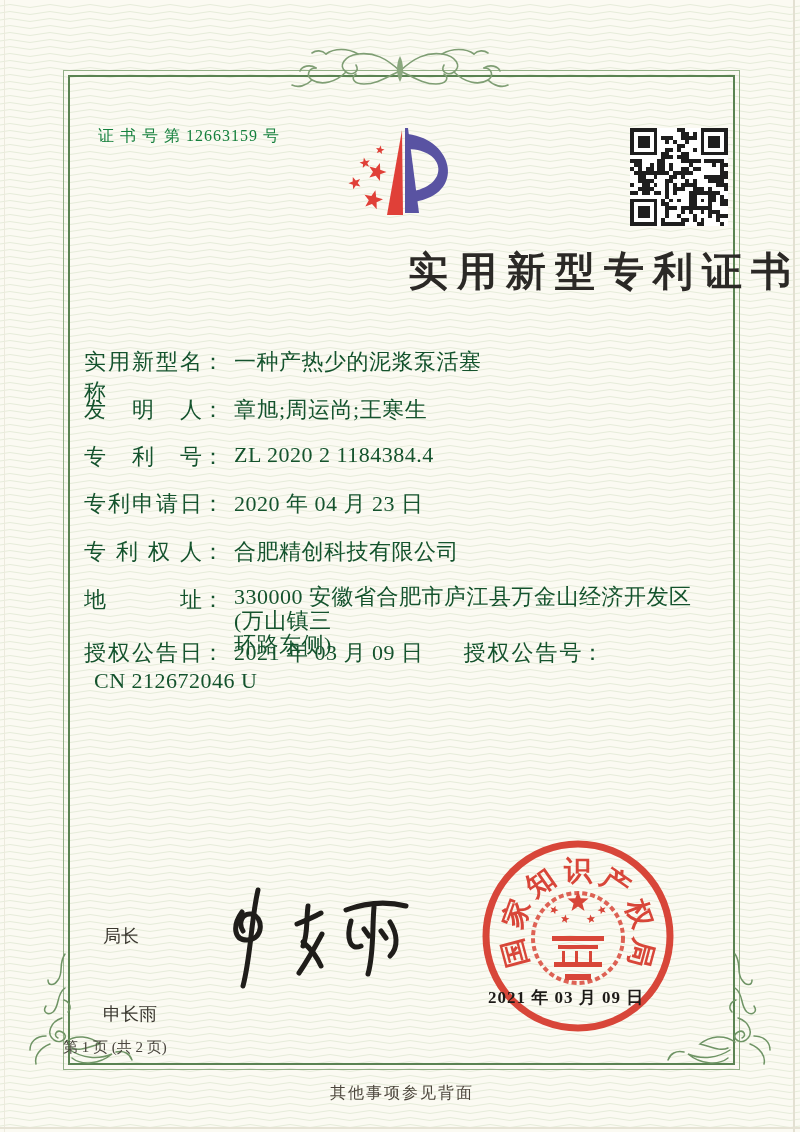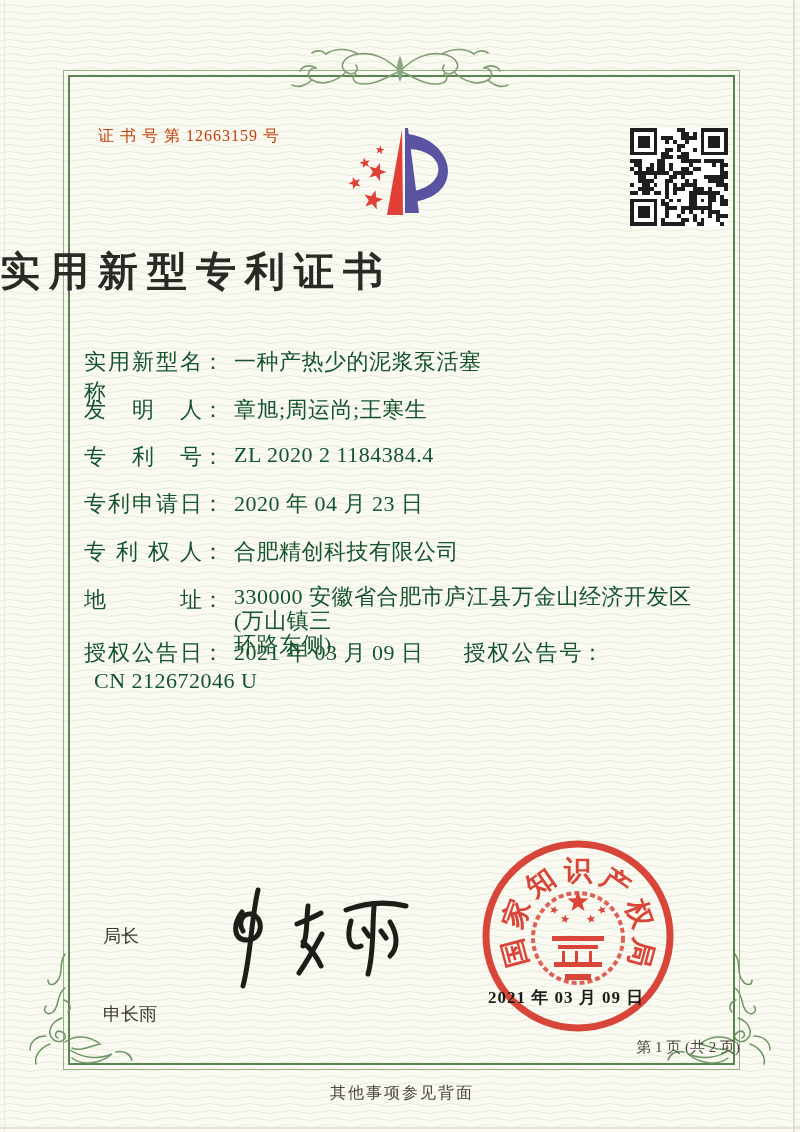--- a/index.html
+++ b/index.html
@@ -16,27 +16,27 @@
   .paper-edge-bottom { left:0; top:1127px; width:800px; height:2px; background:#e6e3d5; }
   .paper-edge-left { left:4px; top:0; width:1px; height:1132px; background:#eceadd; }
 
   
   #waves { left:0; top:0; width:800px; height:1132px; pointer-events:none; }
 
   
   .frame-outer { left:63px; top:70px; width:677px; height:1000px; border:1.5px solid #93b087; }
   .frame-inner { left:68px; top:75px; width:667px; height:990px; border:2.5px solid #5a8352; }
 
-  .cert-no { left:98px; top:126px; font-size:16px; letter-spacing:1px; color:#c2410c; }
+  .cert-no { left:98px; top:126px; font-size:16px; letter-spacing:1px; color:#15803d; }
 
   #logo { left:340px; top:118px; width:130px; height:105px; }
   #qr { left:630px; top:128px; width:98px; height:98px; }
 
   .title {
-    left:0; right:0; top:244px; text-align:left;
+    left:0; right:0; top:244px; text-align:right;
     font-size:40px; font-weight:bold; letter-spacing:9px;
     color:#2b2926;
   }
 
   .field-row { left:84px; width:620px; font-size:22px; color:#14532d; }
   .lbl { display:inline-block; width:118px; text-align:justify; text-align-last:justify; vertical-align:top; }
   .colon { display:inline-block; vertical-align:top; }
   .val { display:inline-block; margin-left:10px; vertical-align:top; letter-spacing:0.5px; }
   .val.multiline { white-space:pre-line; max-width:460px; line-height:24px; }
   .second-pair { margin-left:40px; }
@@ -52,21 +52,21 @@
   .signer-name  { left:103px; top:958px; font-size:18px; color:#3a372f;margin-top:44px; }
   #signature { left:218px; top:880px; width:214px; height:112px; }
 
   #seal { left:478px; top:836px; width:200px; height:200px; opacity:0.93; }
   .seal-date {
     left:488px; top:986px; width:180px; text-align:left;
     font-size:17px; font-weight:bold; color:#1d1b18; letter-spacing:1px;
     z-index:5;
   }
 
-  .footer-page { left:63px; width:677px; top:1038px; text-align:right; font-size:15px; color:#4a463e; }
+  .footer-page { left:63px; width:677px; top:1038px; text-align:left; font-size:15px; color:#4a463e; }
   .back-note { left:4px; right:0; top:1083px; text-align:center; font-size:16px; color:#4c463c; letter-spacing:2px; }
 
   #orn-top { left:282px; top:40px; width:236px; height:58px; }
   #orn-bl { left:20px; top:948px; width:118px; height:122px; }
   #orn-br { left:662px; top:948px; width:118px; height:122px; transform:scaleX(-1); }
 </style>
 </head>
 <body>
 
 <svg id="waves" class="abs" viewBox="0 0 800 1132">

